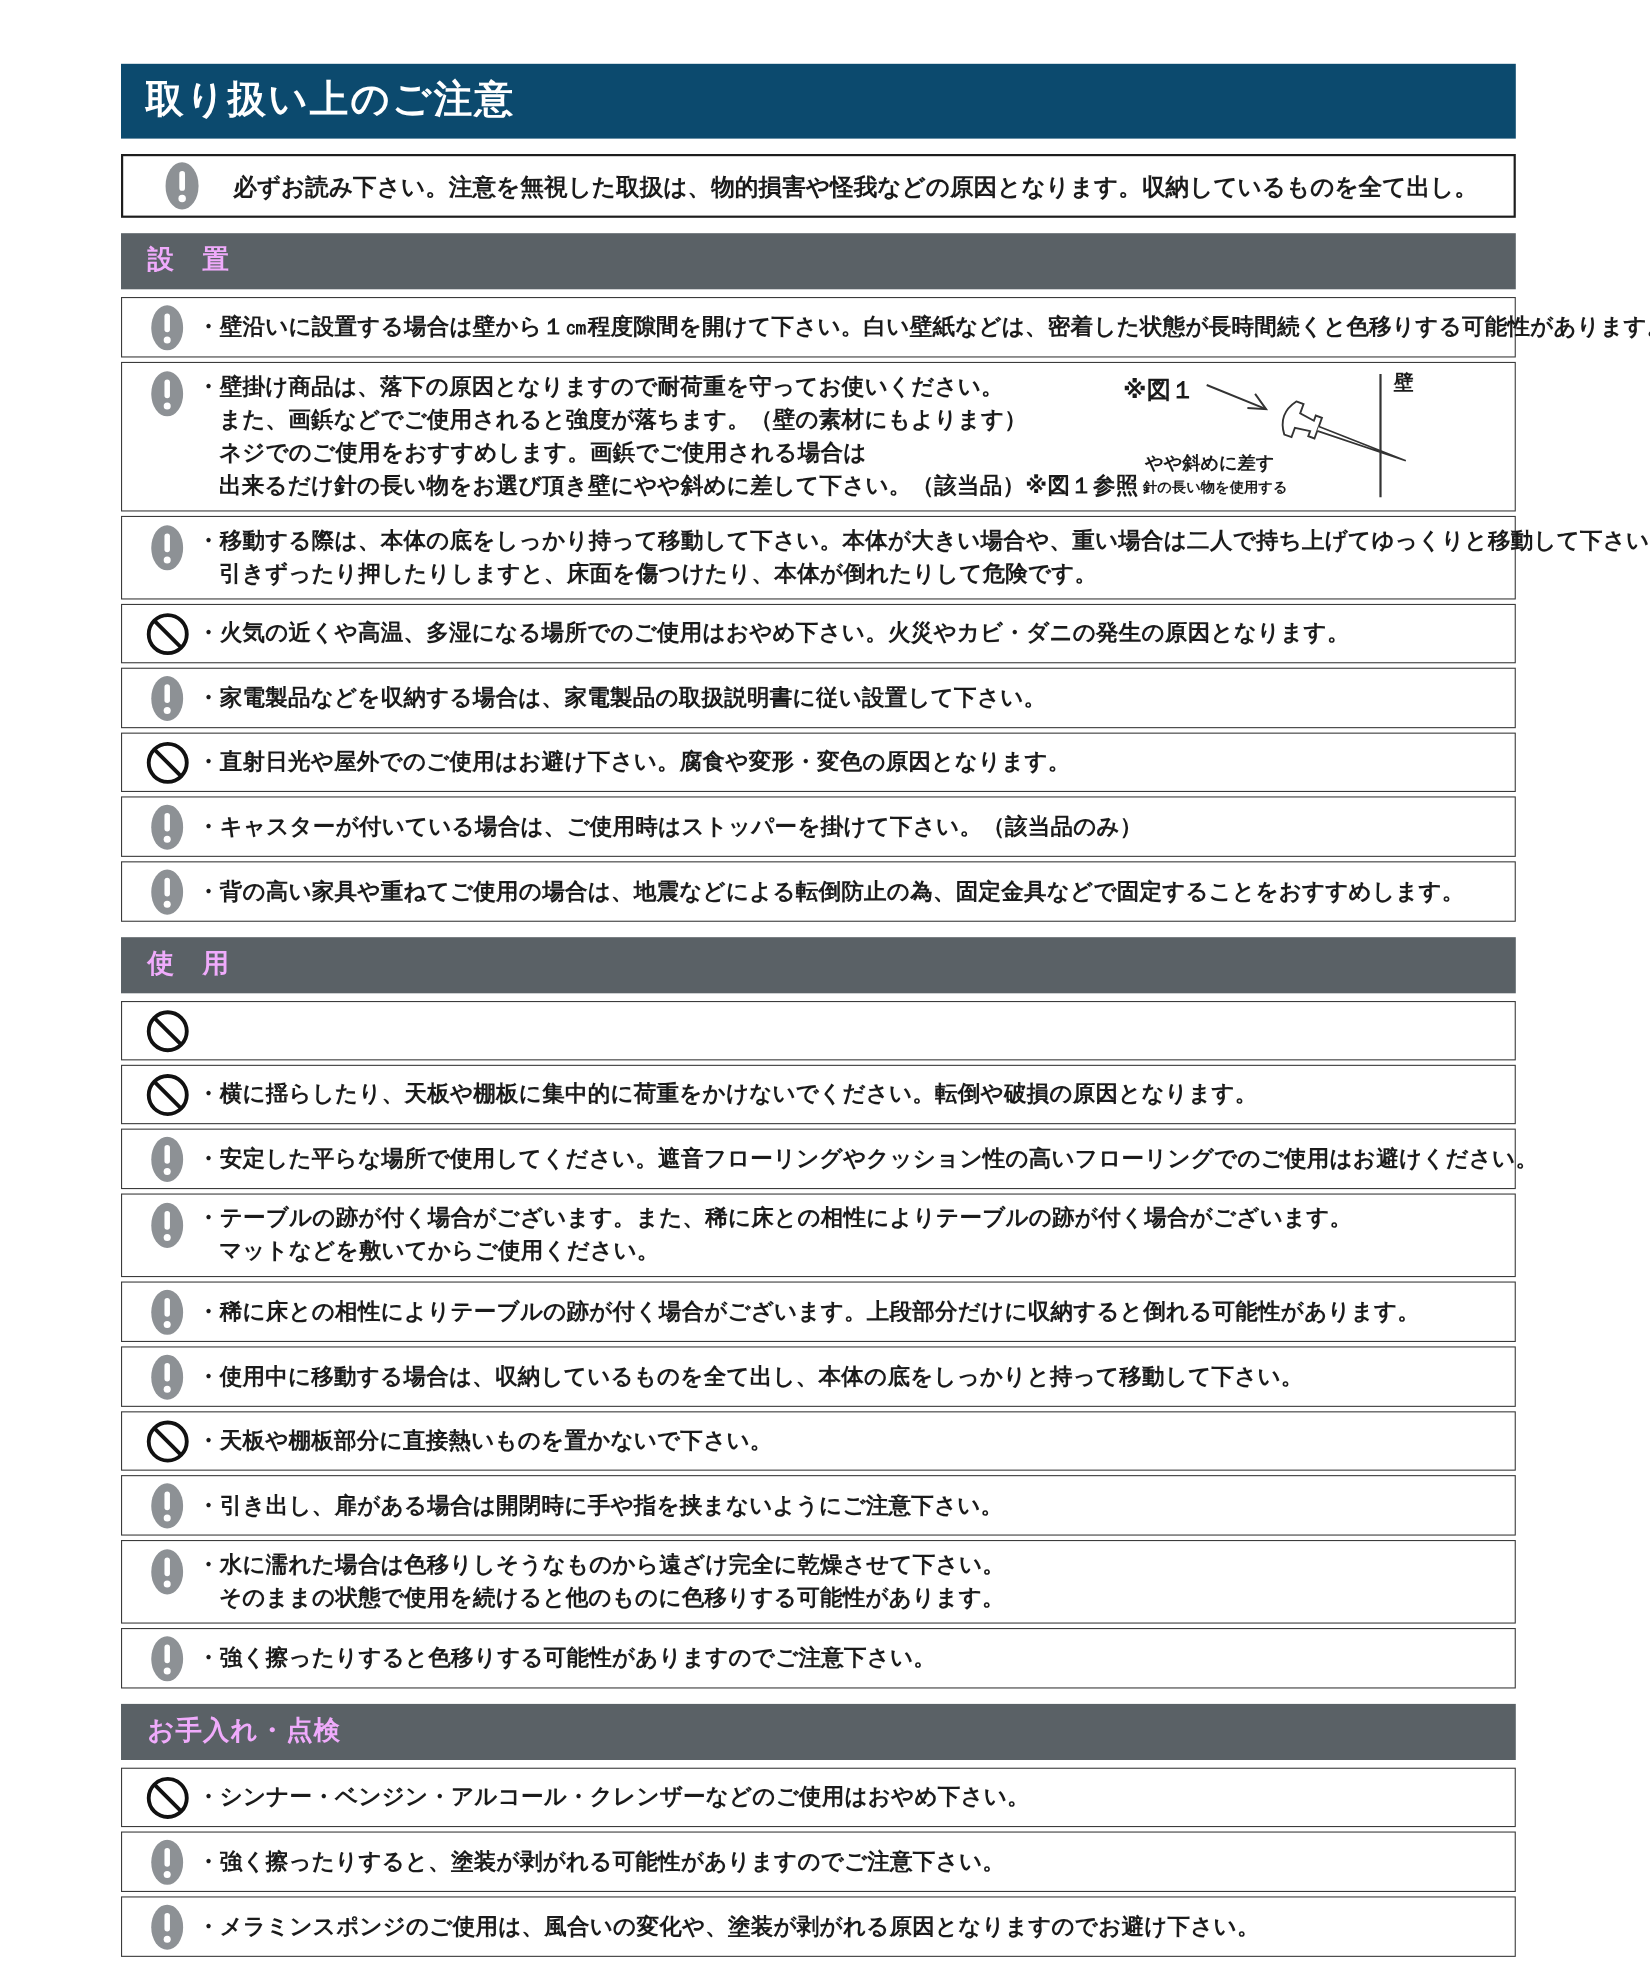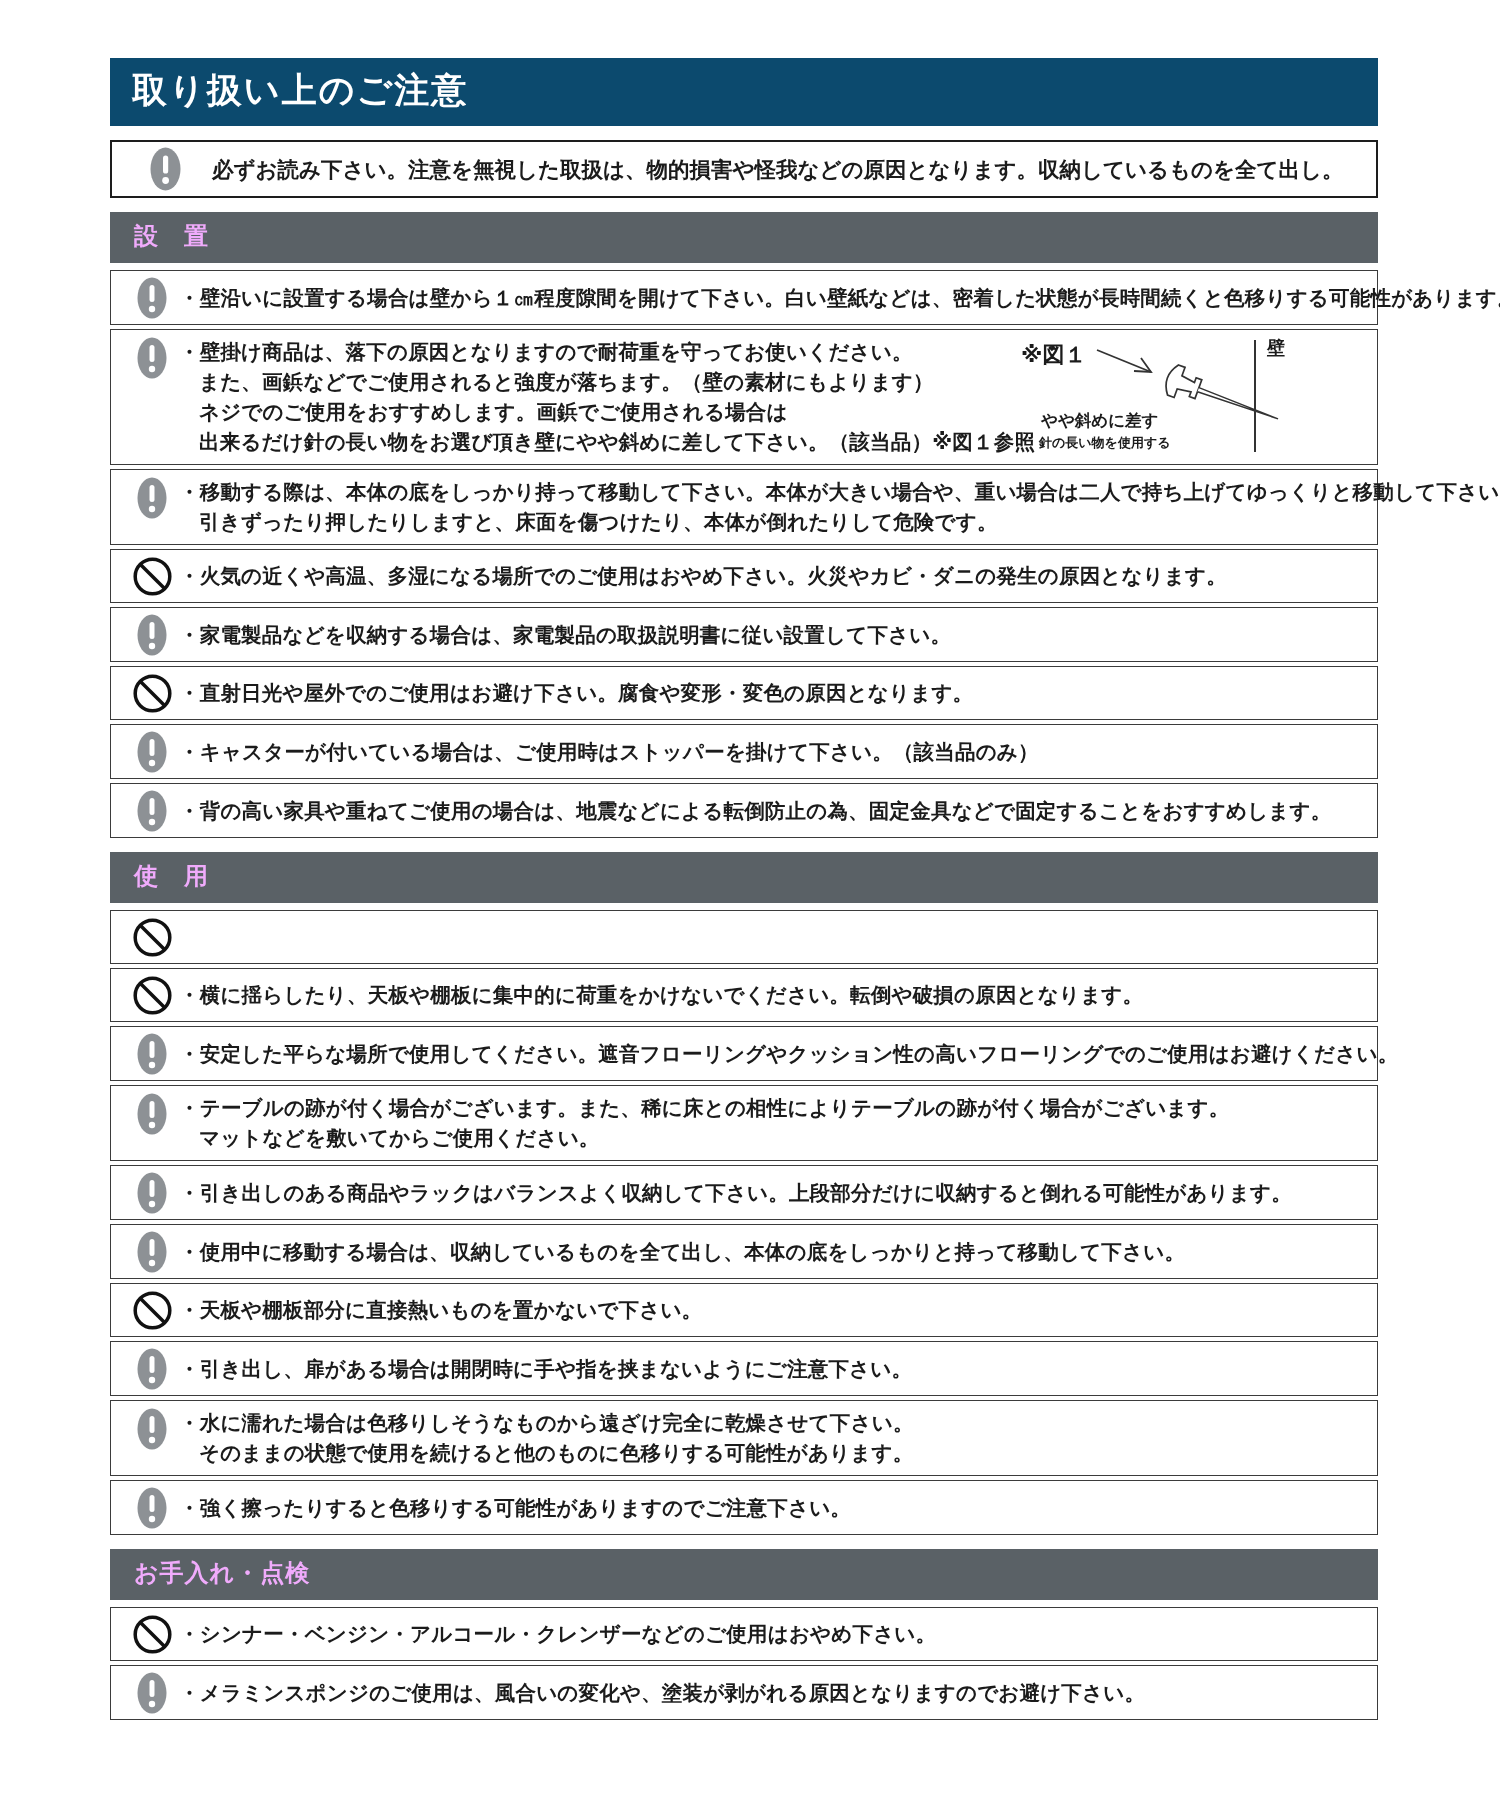--- a/index.html
+++ b/index.html
@@ -228,21 +228,21 @@
           </div>
           <div class="row">
             <div class="icon-cell">
               <svg width="30" height="42" viewBox="0 0 30 42">
                 <ellipse cx="15" cy="21" rx="14.5" ry="20.5" fill="#8d9195"></ellipse>
                 <rect x="12.5" y="8" width="5" height="17" rx="2.5" fill="#ffffff"></rect>
                 <circle cx="15" cy="32" r="3.2" fill="#ffffff"></circle>
               </svg>
             </div>
             <div class="text-cell">
-              <div class="line">・引き出しのある商品やラックはバランスよく収納して下さい。上段部分だけに収納すると倒れる可能性があります。</div>
+              <div class="line">・稀に床との相性によりテーブルの跡が付く場合がございます。上段部分だけに収納すると倒れる可能性があります。</div>
             </div>
           </div>
           <div class="row">
             <div class="icon-cell">
               <svg width="30" height="42" viewBox="0 0 30 42">
                 <ellipse cx="15" cy="21" rx="14.5" ry="20.5" fill="#8d9195"></ellipse>
                 <rect x="12.5" y="8" width="5" height="17" rx="2.5" fill="#ffffff"></rect>
                 <circle cx="15" cy="32" r="3.2" fill="#ffffff"></circle>
               </svg>
             </div>
@@ -316,20 +316,32 @@
           </div>
           <div class="row">
             <div class="icon-cell">
               <svg width="30" height="42" viewBox="0 0 30 42">
                 <ellipse cx="15" cy="21" rx="14.5" ry="20.5" fill="#8d9195"></ellipse>
                 <rect x="12.5" y="8" width="5" height="17" rx="2.5" fill="#ffffff"></rect>
                 <circle cx="15" cy="32" r="3.2" fill="#ffffff"></circle>
               </svg>
             </div>
             <div class="text-cell">
+              <div class="line">・強く擦ったりすると、塗装が剥がれる可能性がありますのでご注意下さい。</div>
+            </div>
+          </div>
+          <div class="row">
+            <div class="icon-cell">
+              <svg width="30" height="42" viewBox="0 0 30 42">
+                <ellipse cx="15" cy="21" rx="14.5" ry="20.5" fill="#8d9195"></ellipse>
+                <rect x="12.5" y="8" width="5" height="17" rx="2.5" fill="#ffffff"></rect>
+                <circle cx="15" cy="32" r="3.2" fill="#ffffff"></circle>
+              </svg>
+            </div>
+            <div class="text-cell">
               <div class="line">・メラミンスポンジのご使用は、風合いの変化や、塗装が剥がれる原因となりますのでお避け下さい。</div>
             </div>
           </div>
         </div>
       </section>
     </div>
 
 </div>
 
 </body></html>

